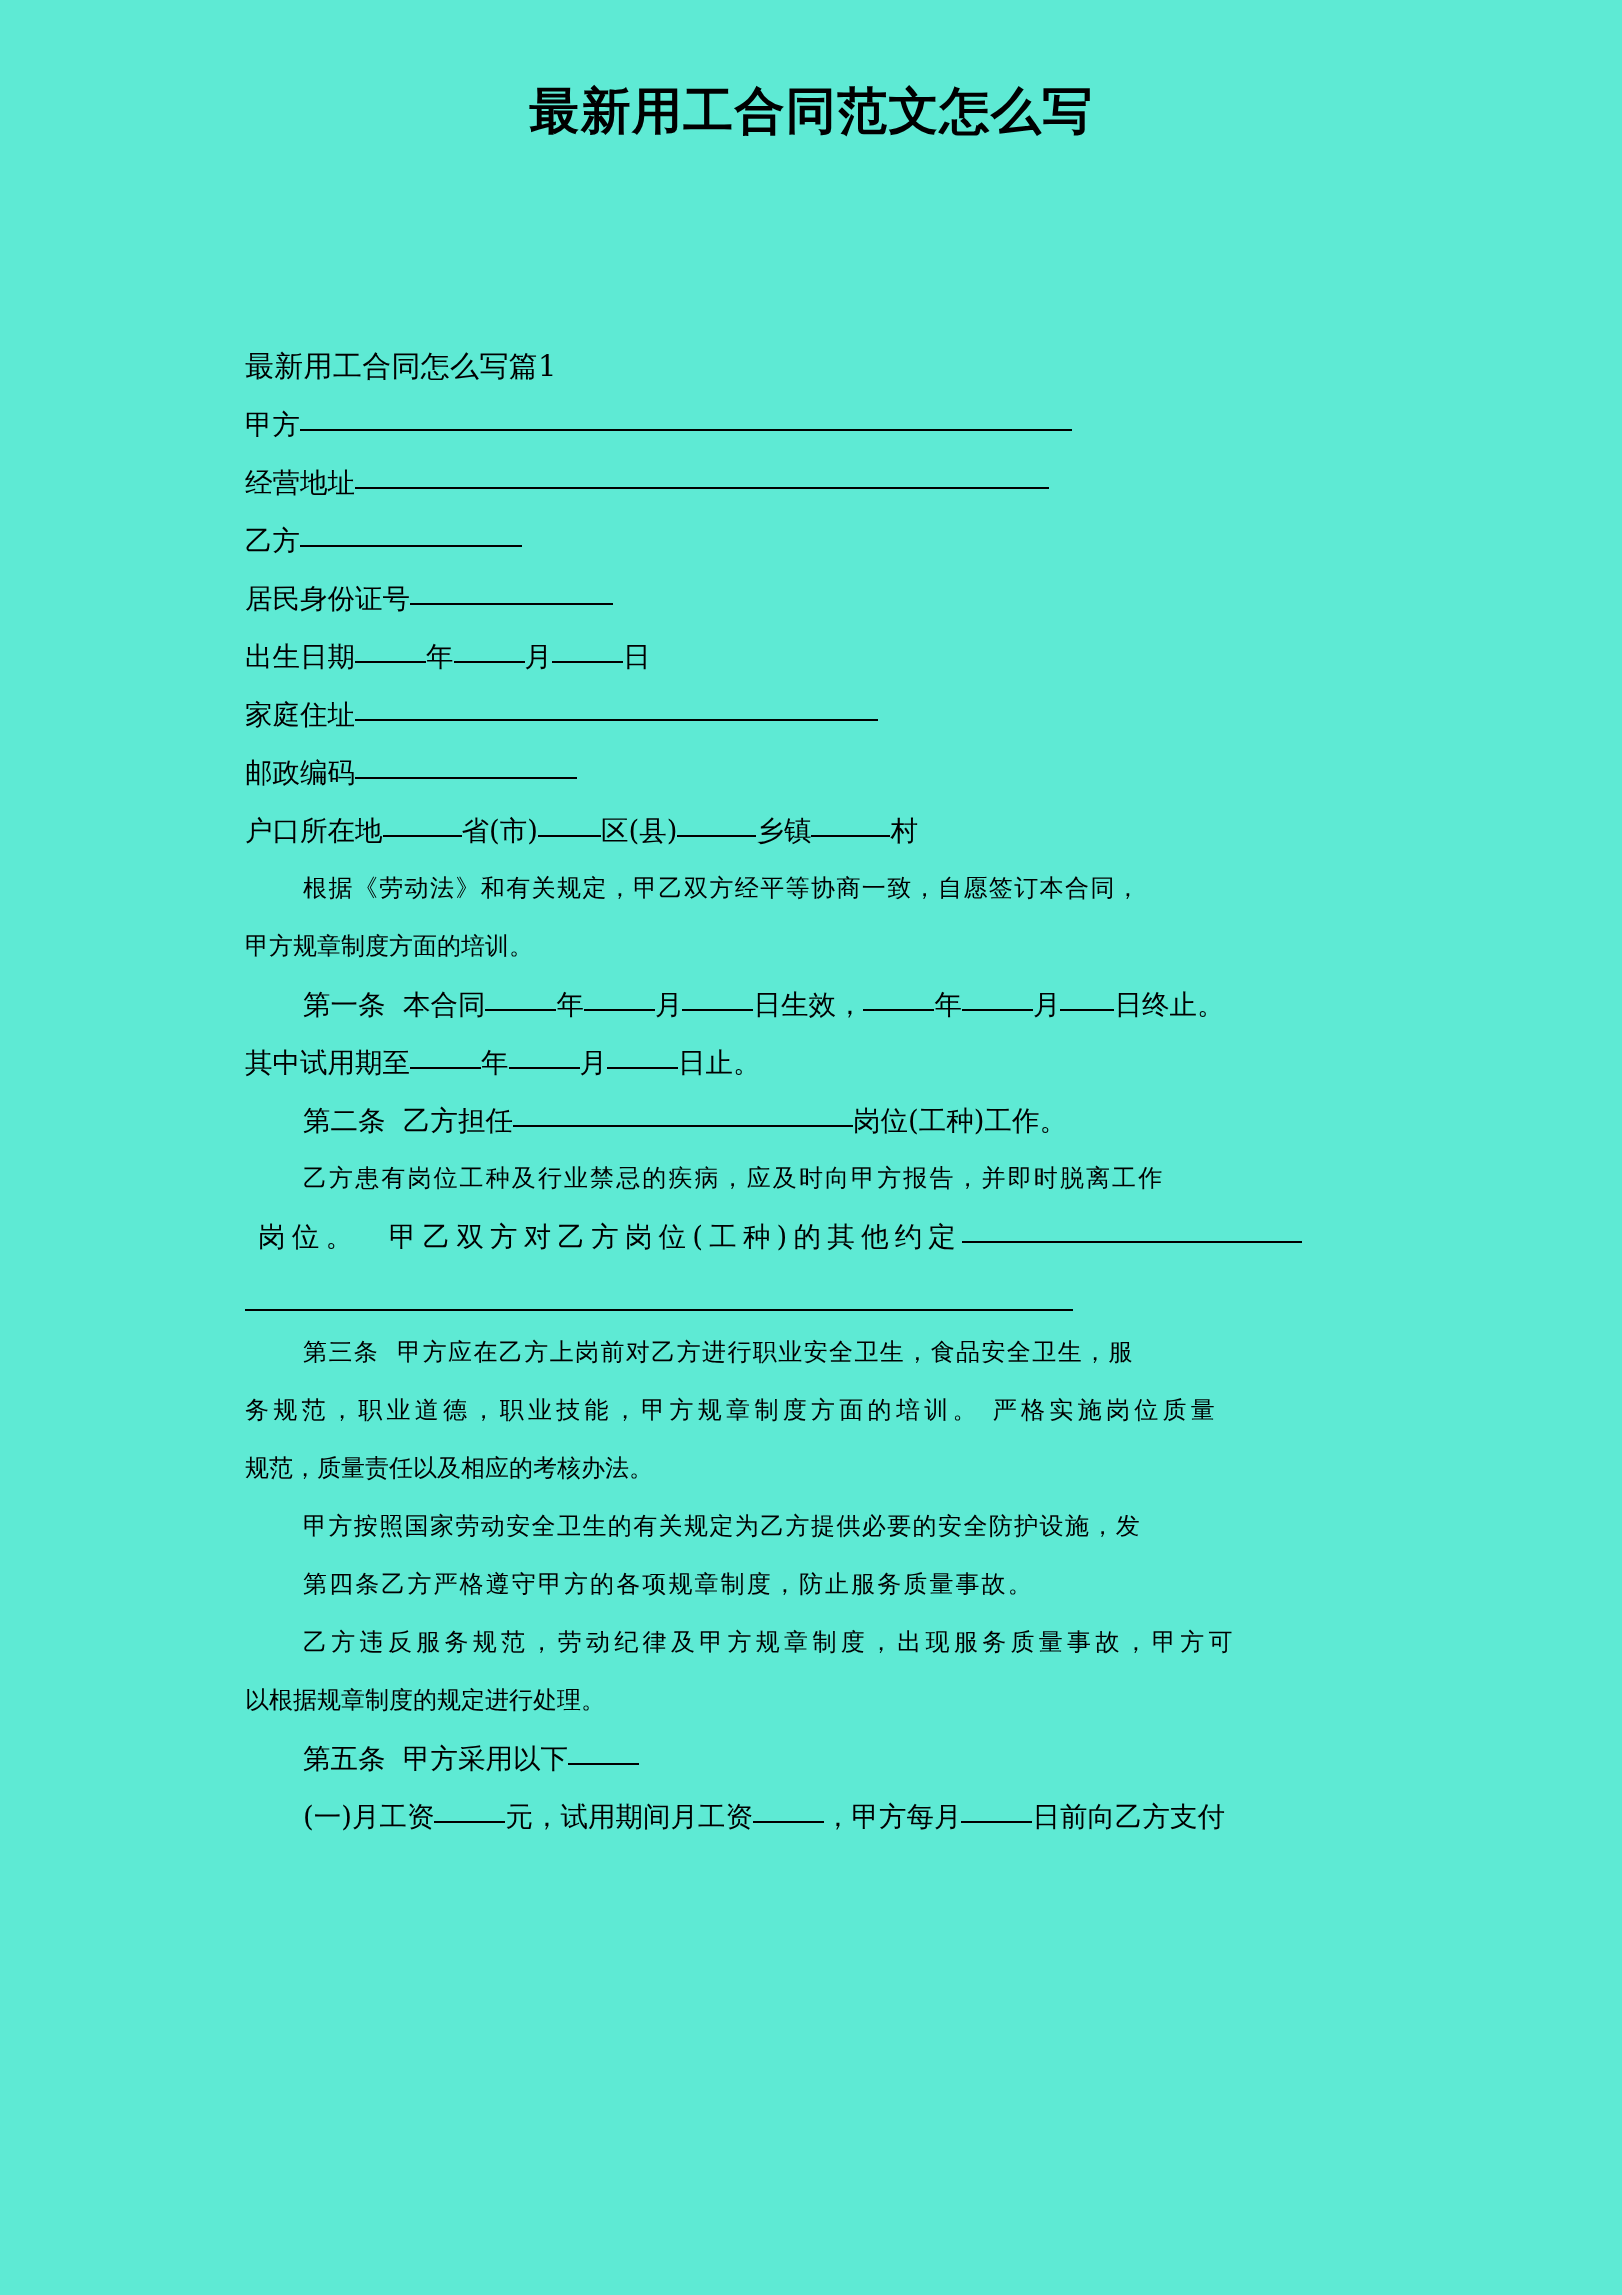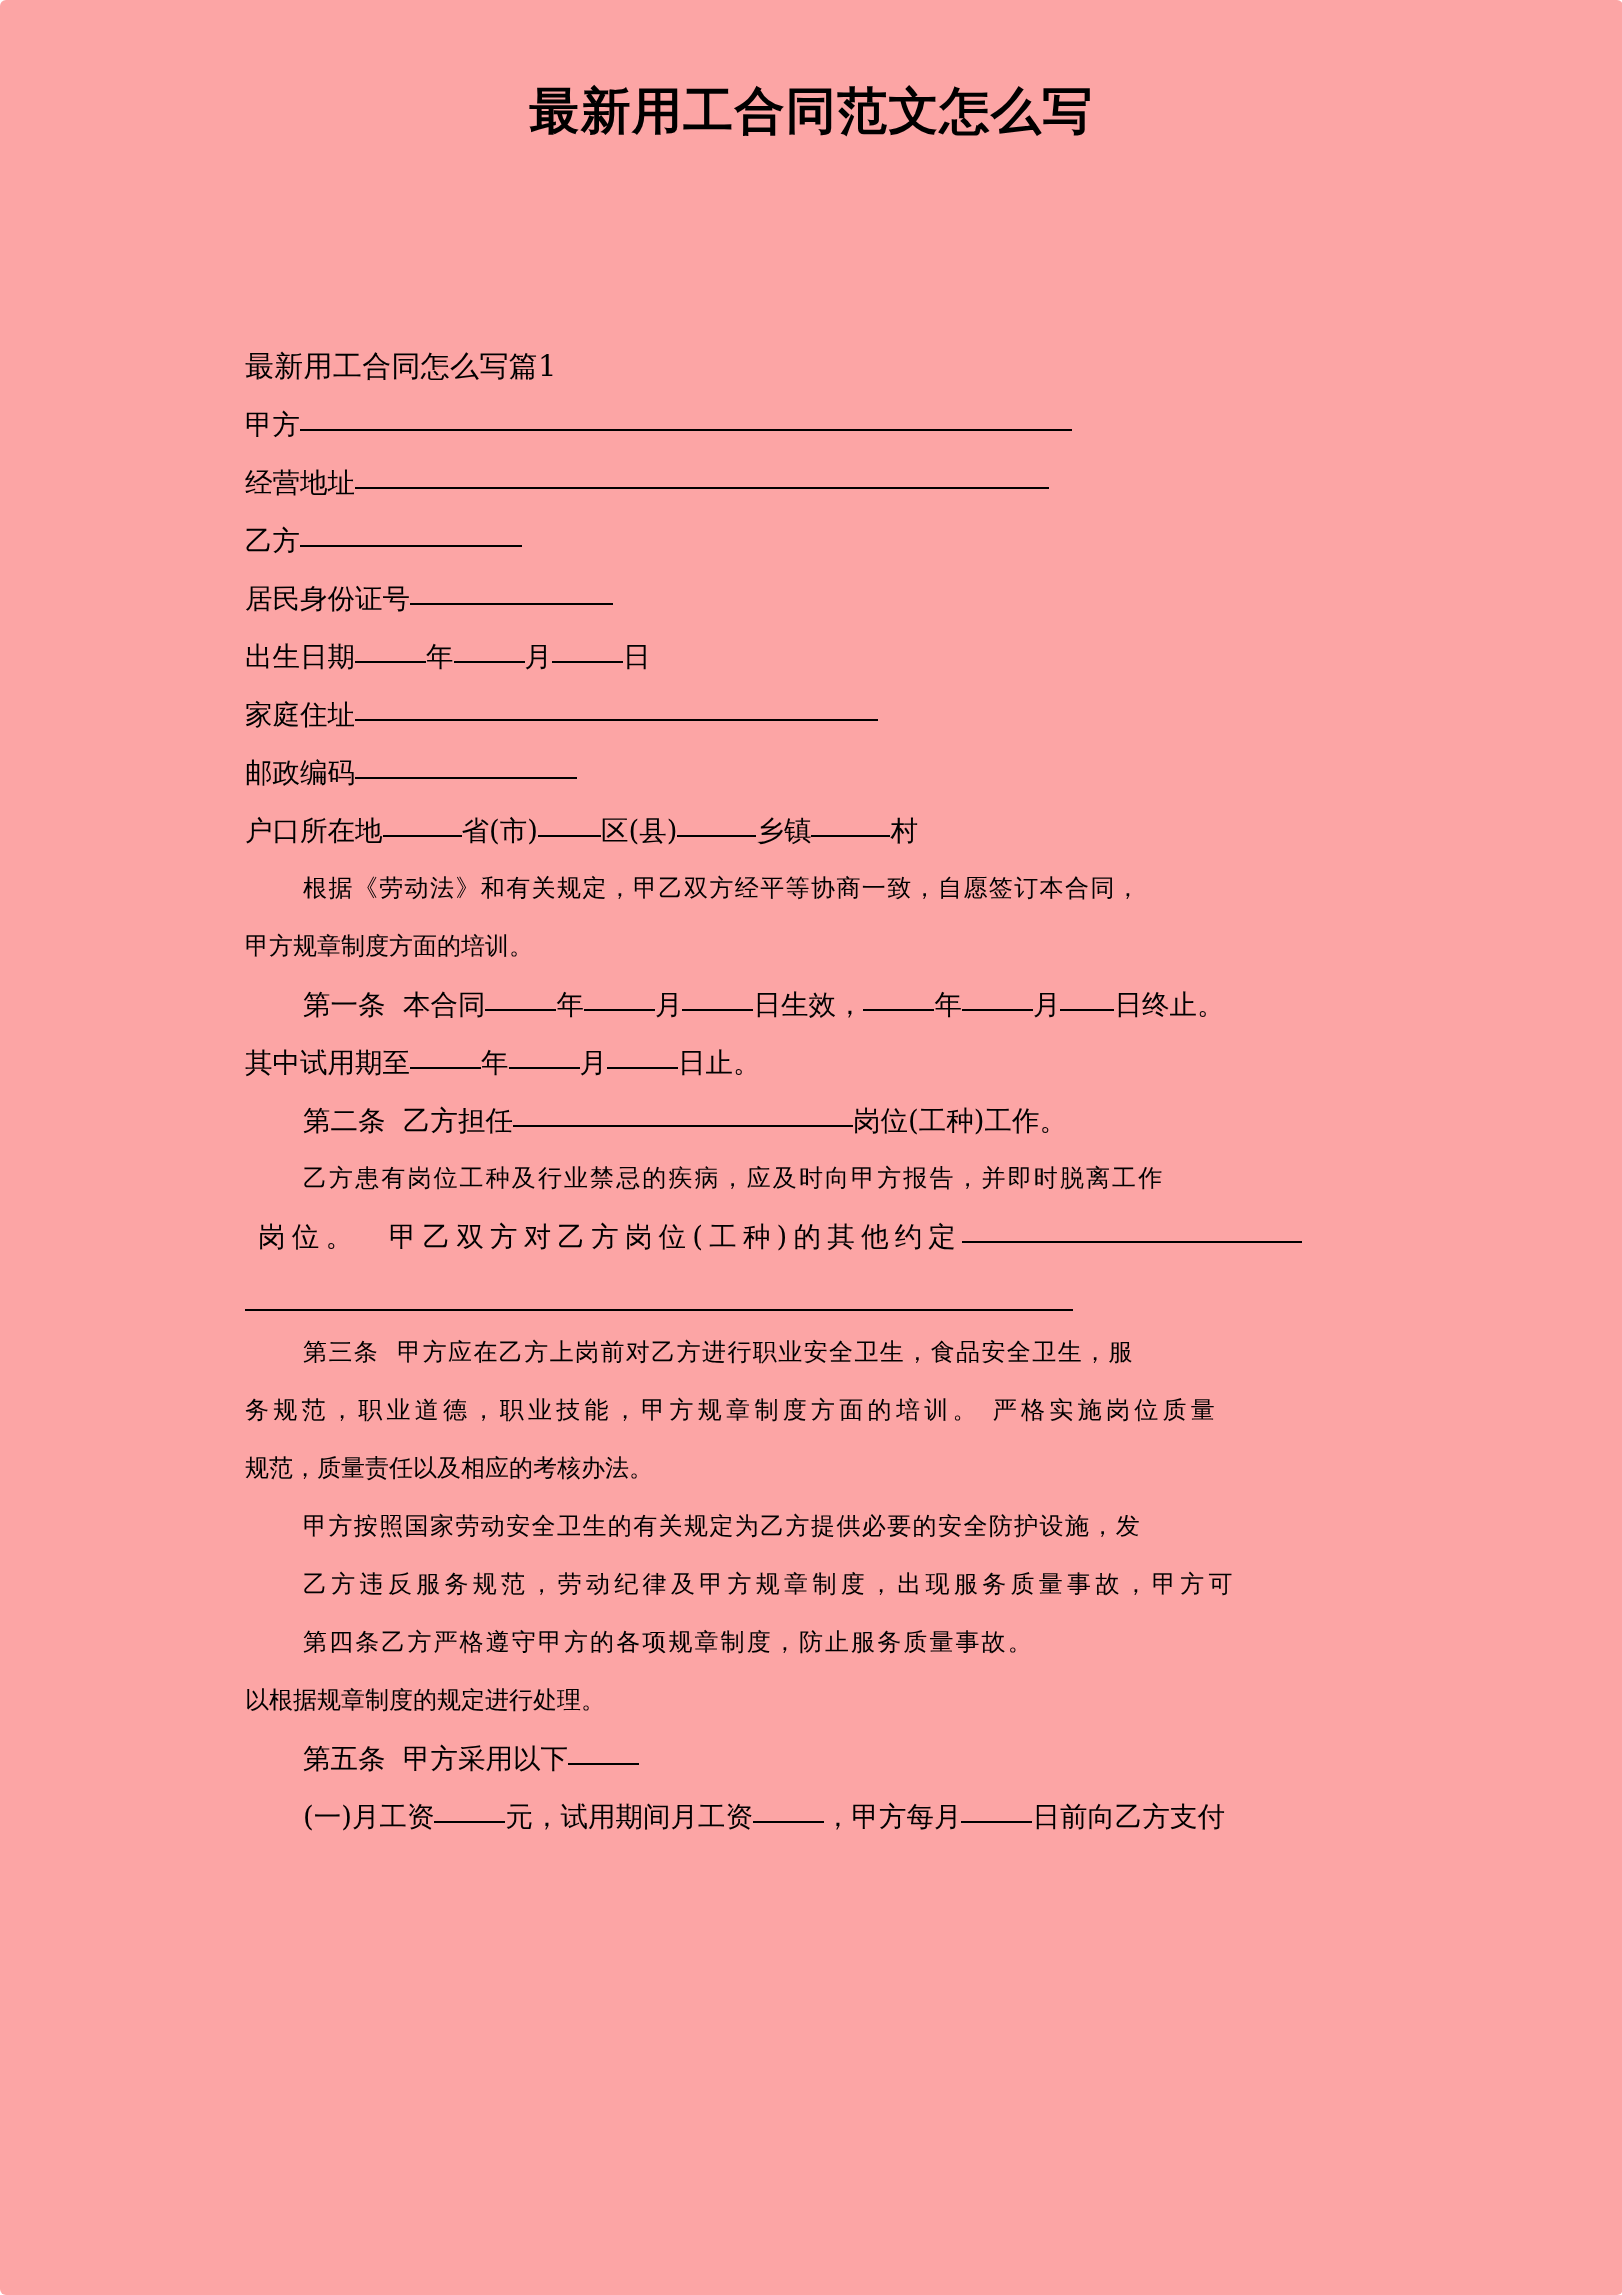--- a/index.html
+++ b/index.html
@@ -13,22 +13,21 @@
     height: 2295px;
     position: relative;
     font-family: "DejaVu Serif", "Liberation Serif", serif;
     color: #000000;
     overflow: hidden;
   }
 
   .page {
     position: absolute;
     inset: 0;
-    background: #fca5a5;
-    border-radius: 6px;
+    background: #5eead4;
   }
 
   
   .doc-title {
     position: absolute;
     top: 77px;
     left: 0;
     width: 1623px;
     text-align: center;
     font-family: "DejaVu Sans", "Liberation Sans", sans-serif;
@@ -215,22 +214,22 @@
 
     <div class="cont-rule-row">
       <span class="rule w-cont"></span>
     </div>
 
     <div class="p-line indent spread-2">第三条  甲方应在乙方上岗前对乙方进行职业安全卫生，食品安全卫生，服</div>
     <div class="p-line spread-4">务规范，职业道德，职业技能，甲方规章制度方面的培训。 严格实施岗位质量</div>
     <div class="p-line">规范，质量责任以及相应的考核办法。</div>
     <div class="p-line indent spread-2">甲方按照国家劳动安全卫生的有关规定为乙方提供必要的安全防护设施，发</div>
 
+    <div class="p-line indent spread-5">第四条乙方严格遵守甲方的各项规章制度，防止服务质量事故。</div>
     <div class="p-line indent spread-4">乙方违反服务规范，劳动纪律及甲方规章制度，出现服务质量事故，甲方可</div>
-    <div class="p-line indent spread-5">第四条乙方严格遵守甲方的各项规章制度，防止服务质量事故。</div>
     <div class="p-line">以根据规章制度的规定进行处理。</div>
 
     <div class="form-line indent">
       <span class="lbl">第五条  甲方采用以下</span>
       <span class="rule w-xxs"></span>
     </div>
 
     <div class="form-line indent">
       <span class="lbl">(一)月工资</span>
       <span class="rule w-xxs"></span>

